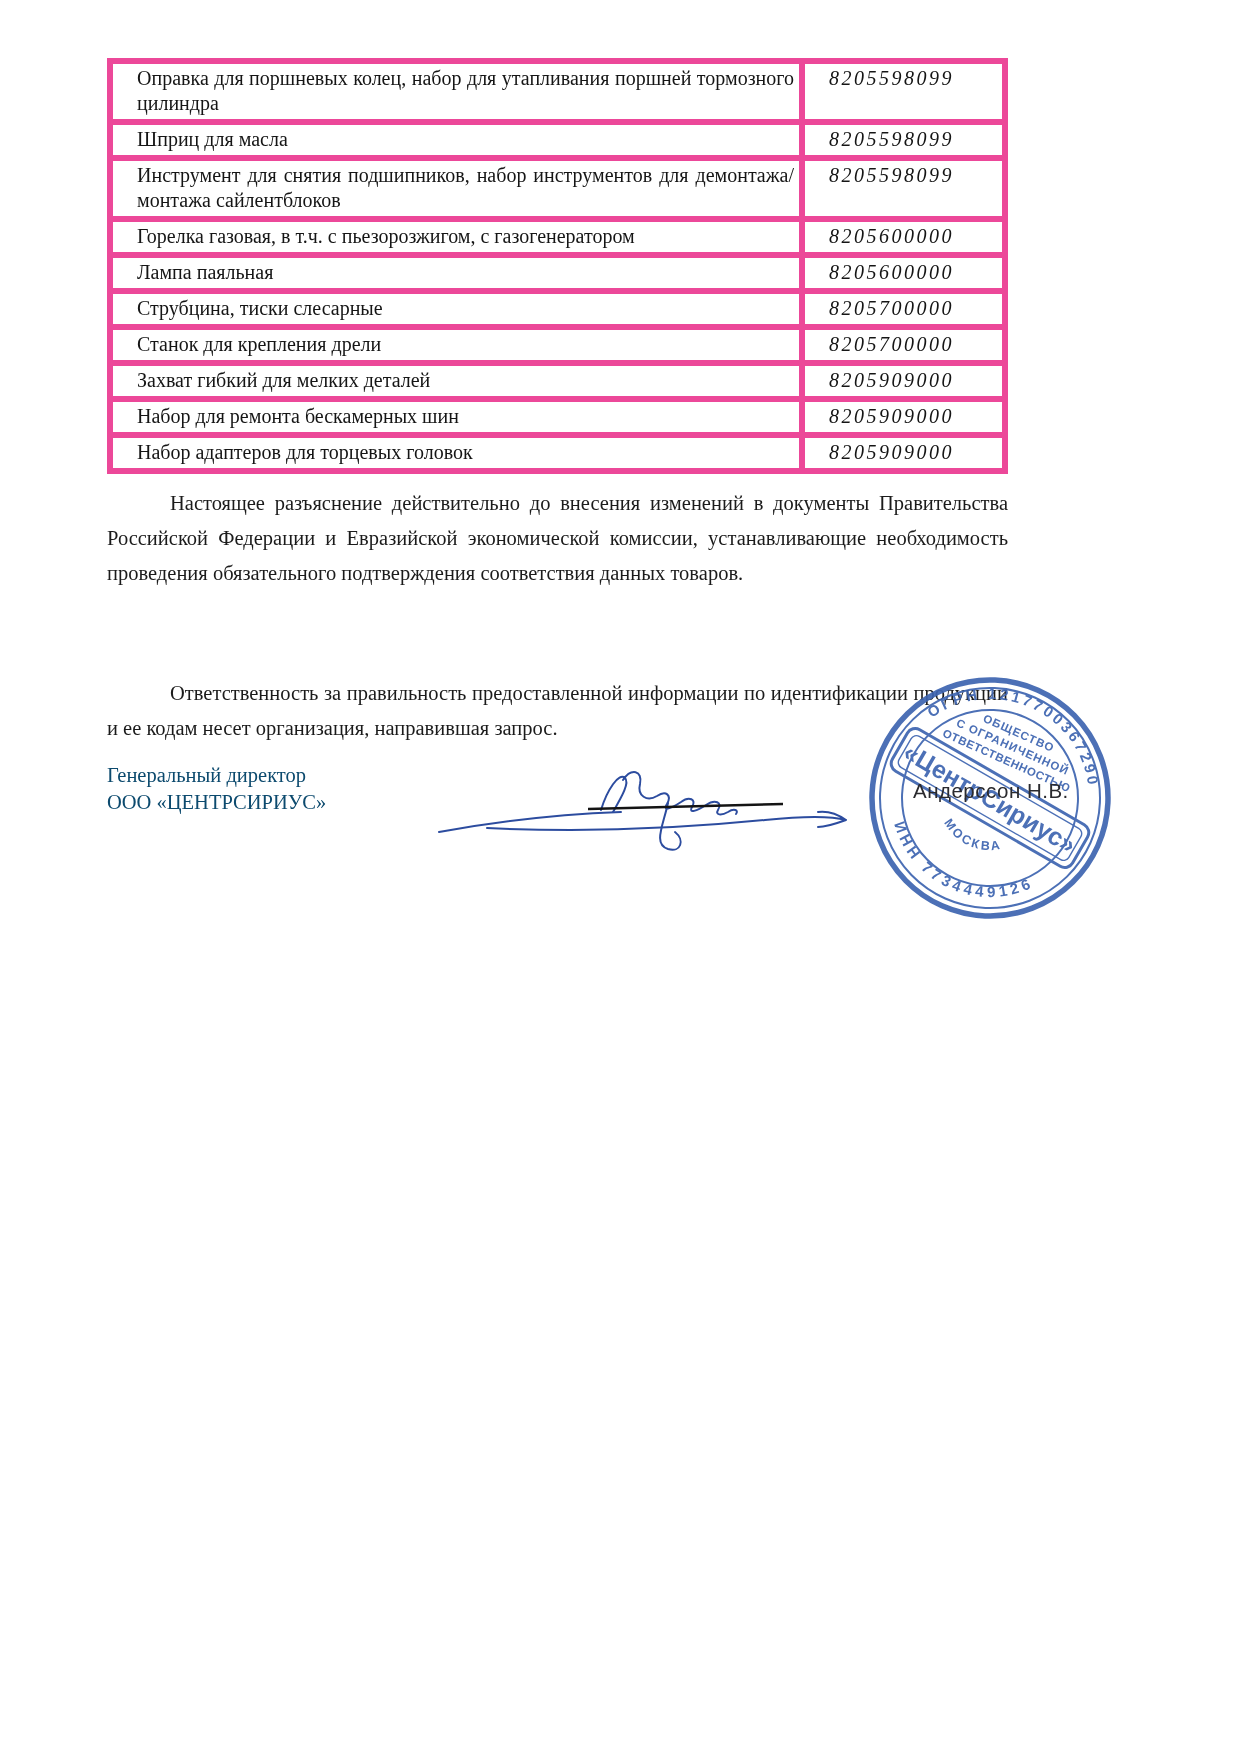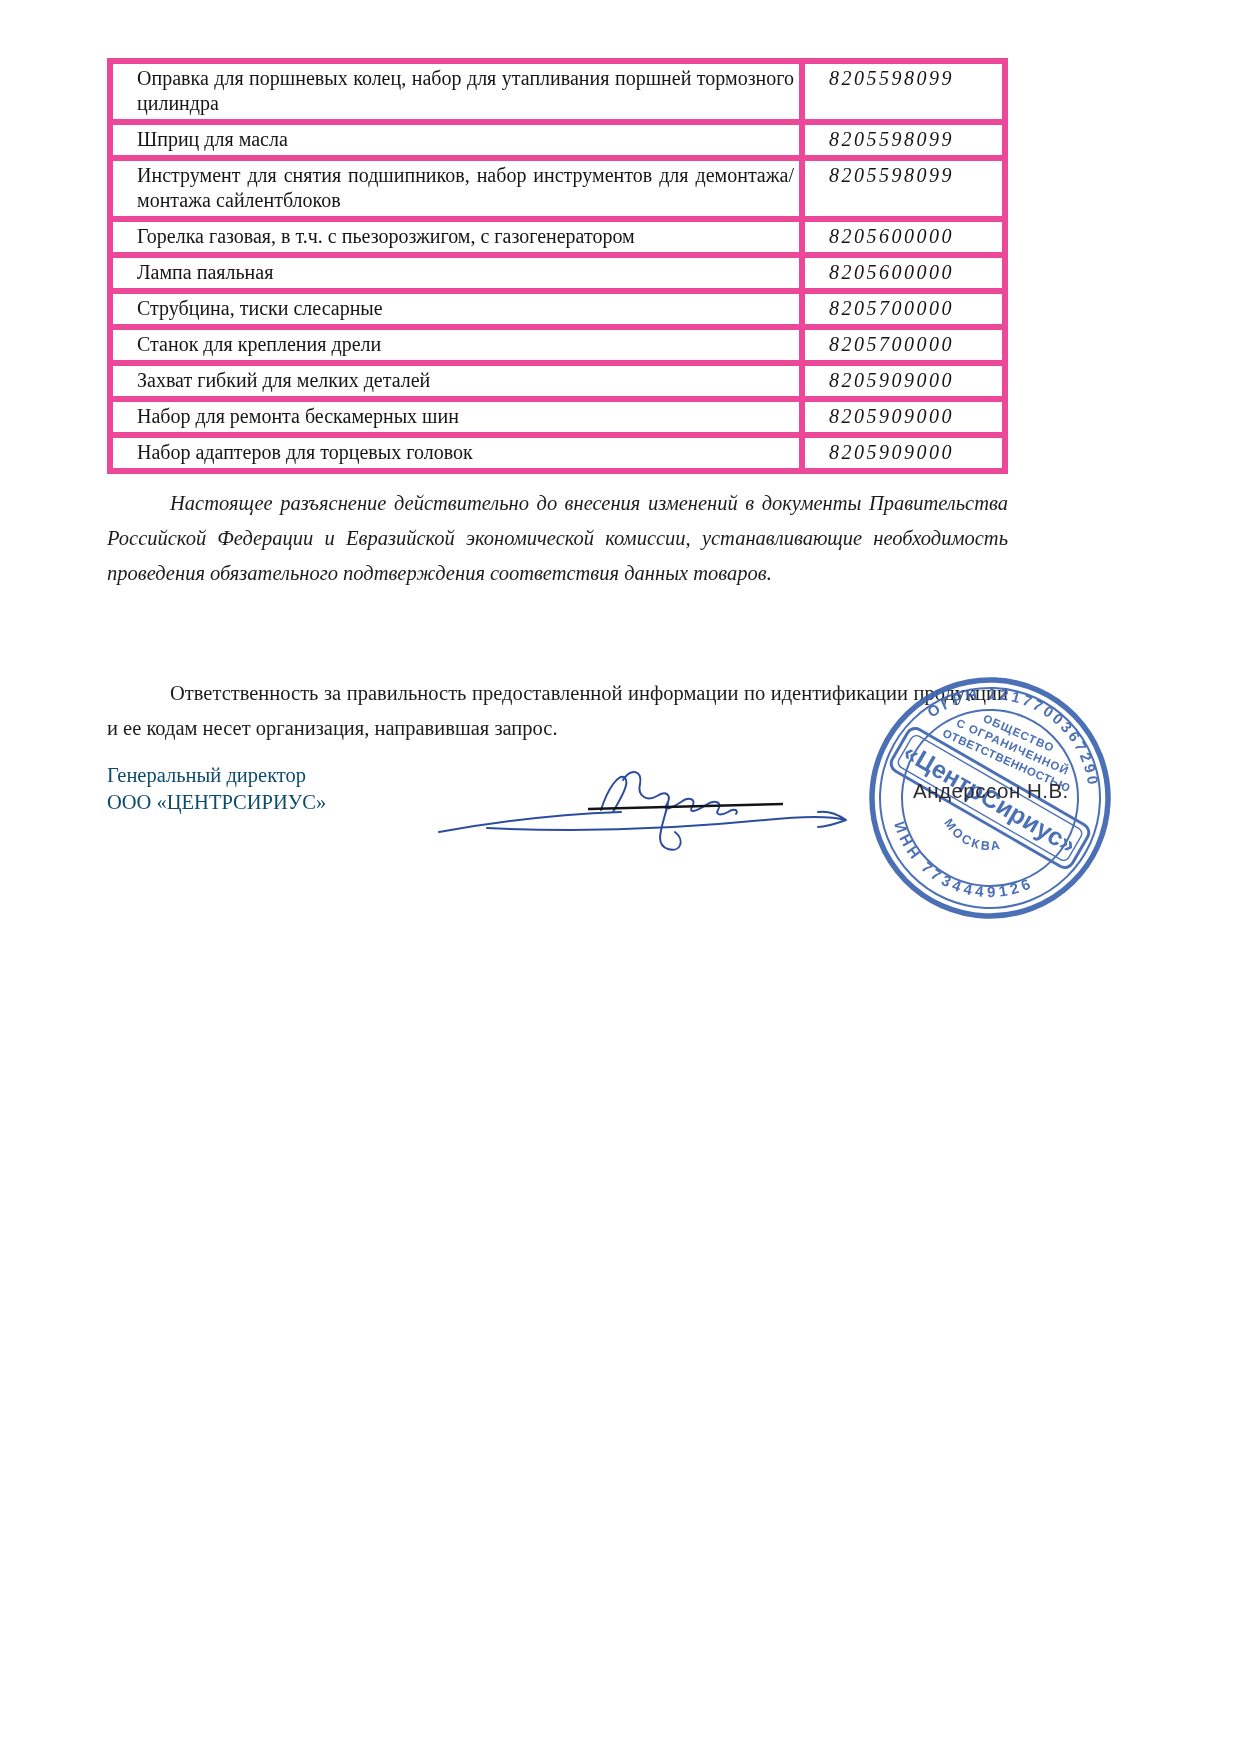--- a/index.html
+++ b/index.html
@@ -19,21 +19,21 @@
     vertical-align:top;line-height:25px;
   }
   table.doc-table td.name{width:657px;text-align:justify;}
   table.doc-table td.code{letter-spacing:2.5px;font-style:italic;}
   
   .para{
     position:absolute;left:107px;width:901px;
     font-size:20.5px;line-height:35px;text-align:justify;
     text-indent:63px;color:#1b1b1b;
   }
-  .para1{top:486px;font-style:italic;}
+  .para1{top:486px;}
   .para2{top:640px;margin-top:36px;}
   
   .director{
     position:absolute;left:107px;top:762px;
     font-size:20.5px;line-height:27px;color:#0c4a6e;
   }
   .signature-svg{position:absolute;left:425px;top:756px;width:460px;height:112px;}
   .stamp-svg{position:absolute;left:866px;top:674px;width:248px;height:248px;opacity:.92;}
   .stamp-svg text{font-family:"Liberation Sans", sans-serif;}
   .signer-name{

